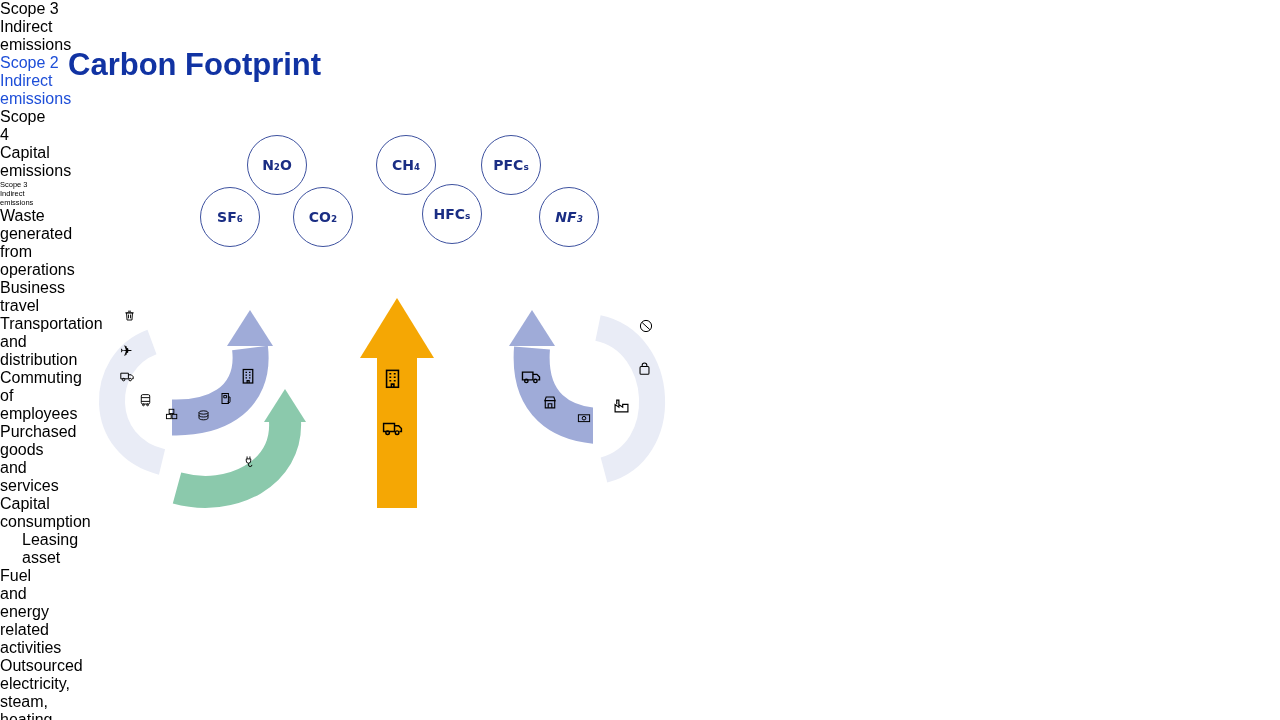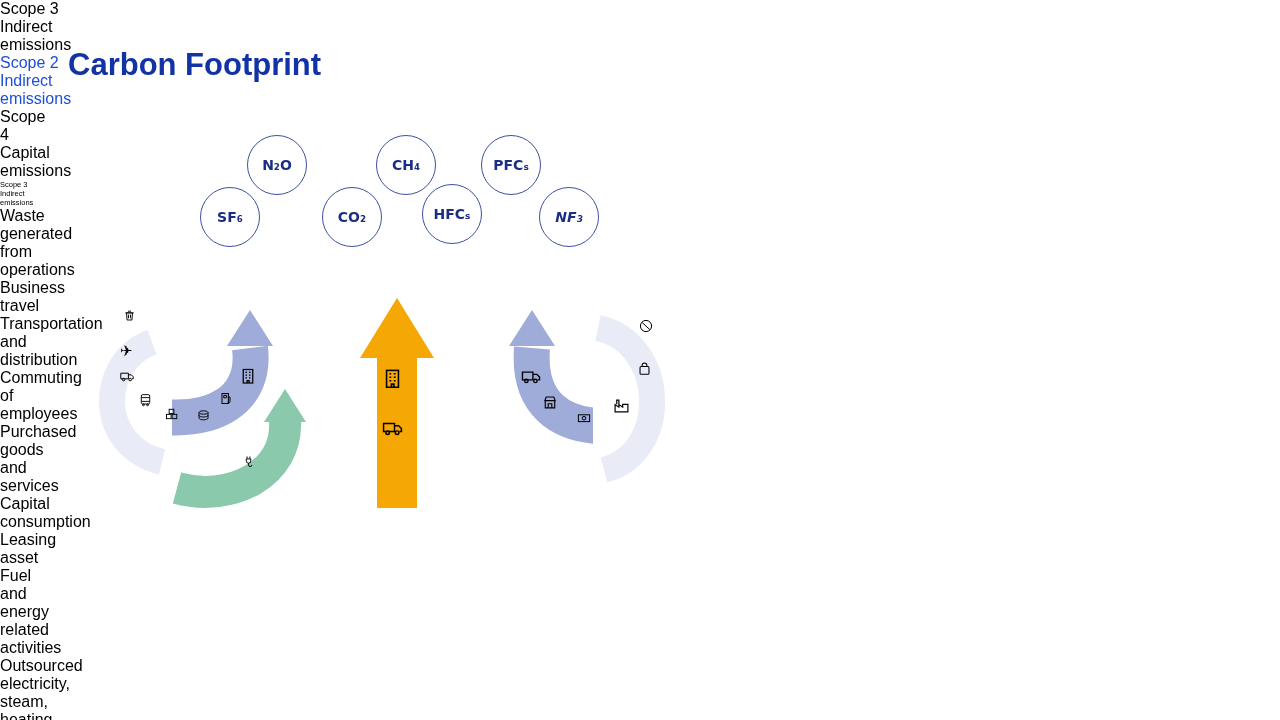--- a/index.html
+++ b/index.html
@@ -71,21 +71,21 @@
   <svg class="abs" width="1280" height="720" style="left:0;top:0">
     <path d="M152 342 C 98 362, 96 446, 162 462" stroke="#E9ECF6" stroke-width="26" fill="none"></path>
     <path d="M598 328 C 666 342, 672 452, 604 470" stroke="#E9ECF6" stroke-width="26" fill="none"></path>
   </svg>
 
   <div id="gases">
       <div class="gas" style="left: 247px; top: 135px;">N₂O</div>
       <div class="gas" style="left: 376px; top: 135px;">CH₄</div>
       <div class="gas" style="left: 481px; top: 135px;">PFCₛ</div>
       <div class="gas" style="left: 200px; top: 187px;">SF₆</div>
-      <div class="gas" style="left: 322px; top: 187px;">CO₂</div>
+      <div class="gas" style="left: 293px; top: 187px;">CO₂</div>
       <div class="gas" style="left: 422px; top: 184px;">HFCₛ</div>
       <div class="gas" style="left: 539px; top: 187px; font-style: italic;">NF₃</div>
     </div>
 
   <div class="panel p-lav" style="left:172px;width:145px;">
     <svg class="parrow" width="145" height="282" viewBox="0 0 145 282">
       <path d="M78 80 C84 130, 45 158, -25 147" stroke="#9FABD8" stroke-width="36" fill="none"></path>
       <polygon points="78,42 55,78 101,78" fill="#9FABD8"></polygon>
       <path d="M113 153 C116 205, 60 235, 5 220" stroke="#8BC9AC" stroke-width="32" fill="none"></path>
       <polygon points="113,121 92,154 134,154" fill="#8BC9AC"></polygon>
@@ -178,21 +178,21 @@
             <path d="M3.2 7.8c0 1 2.1 1.8 4.8 1.8s4.8-.8 4.8-1.8"></path>
           </g>
         </svg></span>
       <div class="tiny " style="left: 170px; top: 426px; width: 58px;">Capital consumption</div>
       <span class="iconbox" style="left: 238px; top: 366px; position: absolute;"><svg width="20" height="20" viewBox="0 0 16 16">
           <g fill="none" stroke="currentColor" stroke-width="1">
             <rect x="4.2" y="2.8" width="7.6" height="10.8"></rect>
             <path d="M6 5h1.2M8.8 5H10M6 7.2h1.2M8.8 7.2H10M6 9.4h1.2M8.8 9.4H10M7.3 13.6v-2h1.6v2"></path>
           </g>
         </svg></span>
-      <div class="tiny " style="left: 220px; top: 388px; width: 54px;">Leasing asset</div>
+      <div class="tiny " style="left: 220px; top: 388px; width: 54px; padding-left: 22px;">Leasing asset</div>
       <span class="iconbox" style="left: 218px; top: 390px; position: absolute;"><svg width="16" height="16" viewBox="0 0 16 16">
           <g fill="none" stroke="currentColor" stroke-width="1">
             <rect x="4" y="3.5" width="6.4" height="10"></rect>
             <path d="M5.8 5.4h2.8v2.4H5.8z"></path>
             <path d="M10.4 7h1.6v4.6a1.1 1.1 0 0 1-2.2 0"></path>
           </g>
         </svg></span>
       <div class="tiny " style="left: 202px; top: 408px; width: 50px;">Fuel and energy related activities</div>
       <span class="iconbox" style="left: 241px; top: 454px; position: absolute;"><svg width="15" height="15" viewBox="0 0 16 16">
           <g fill="none" stroke="currentColor" stroke-width="1">

